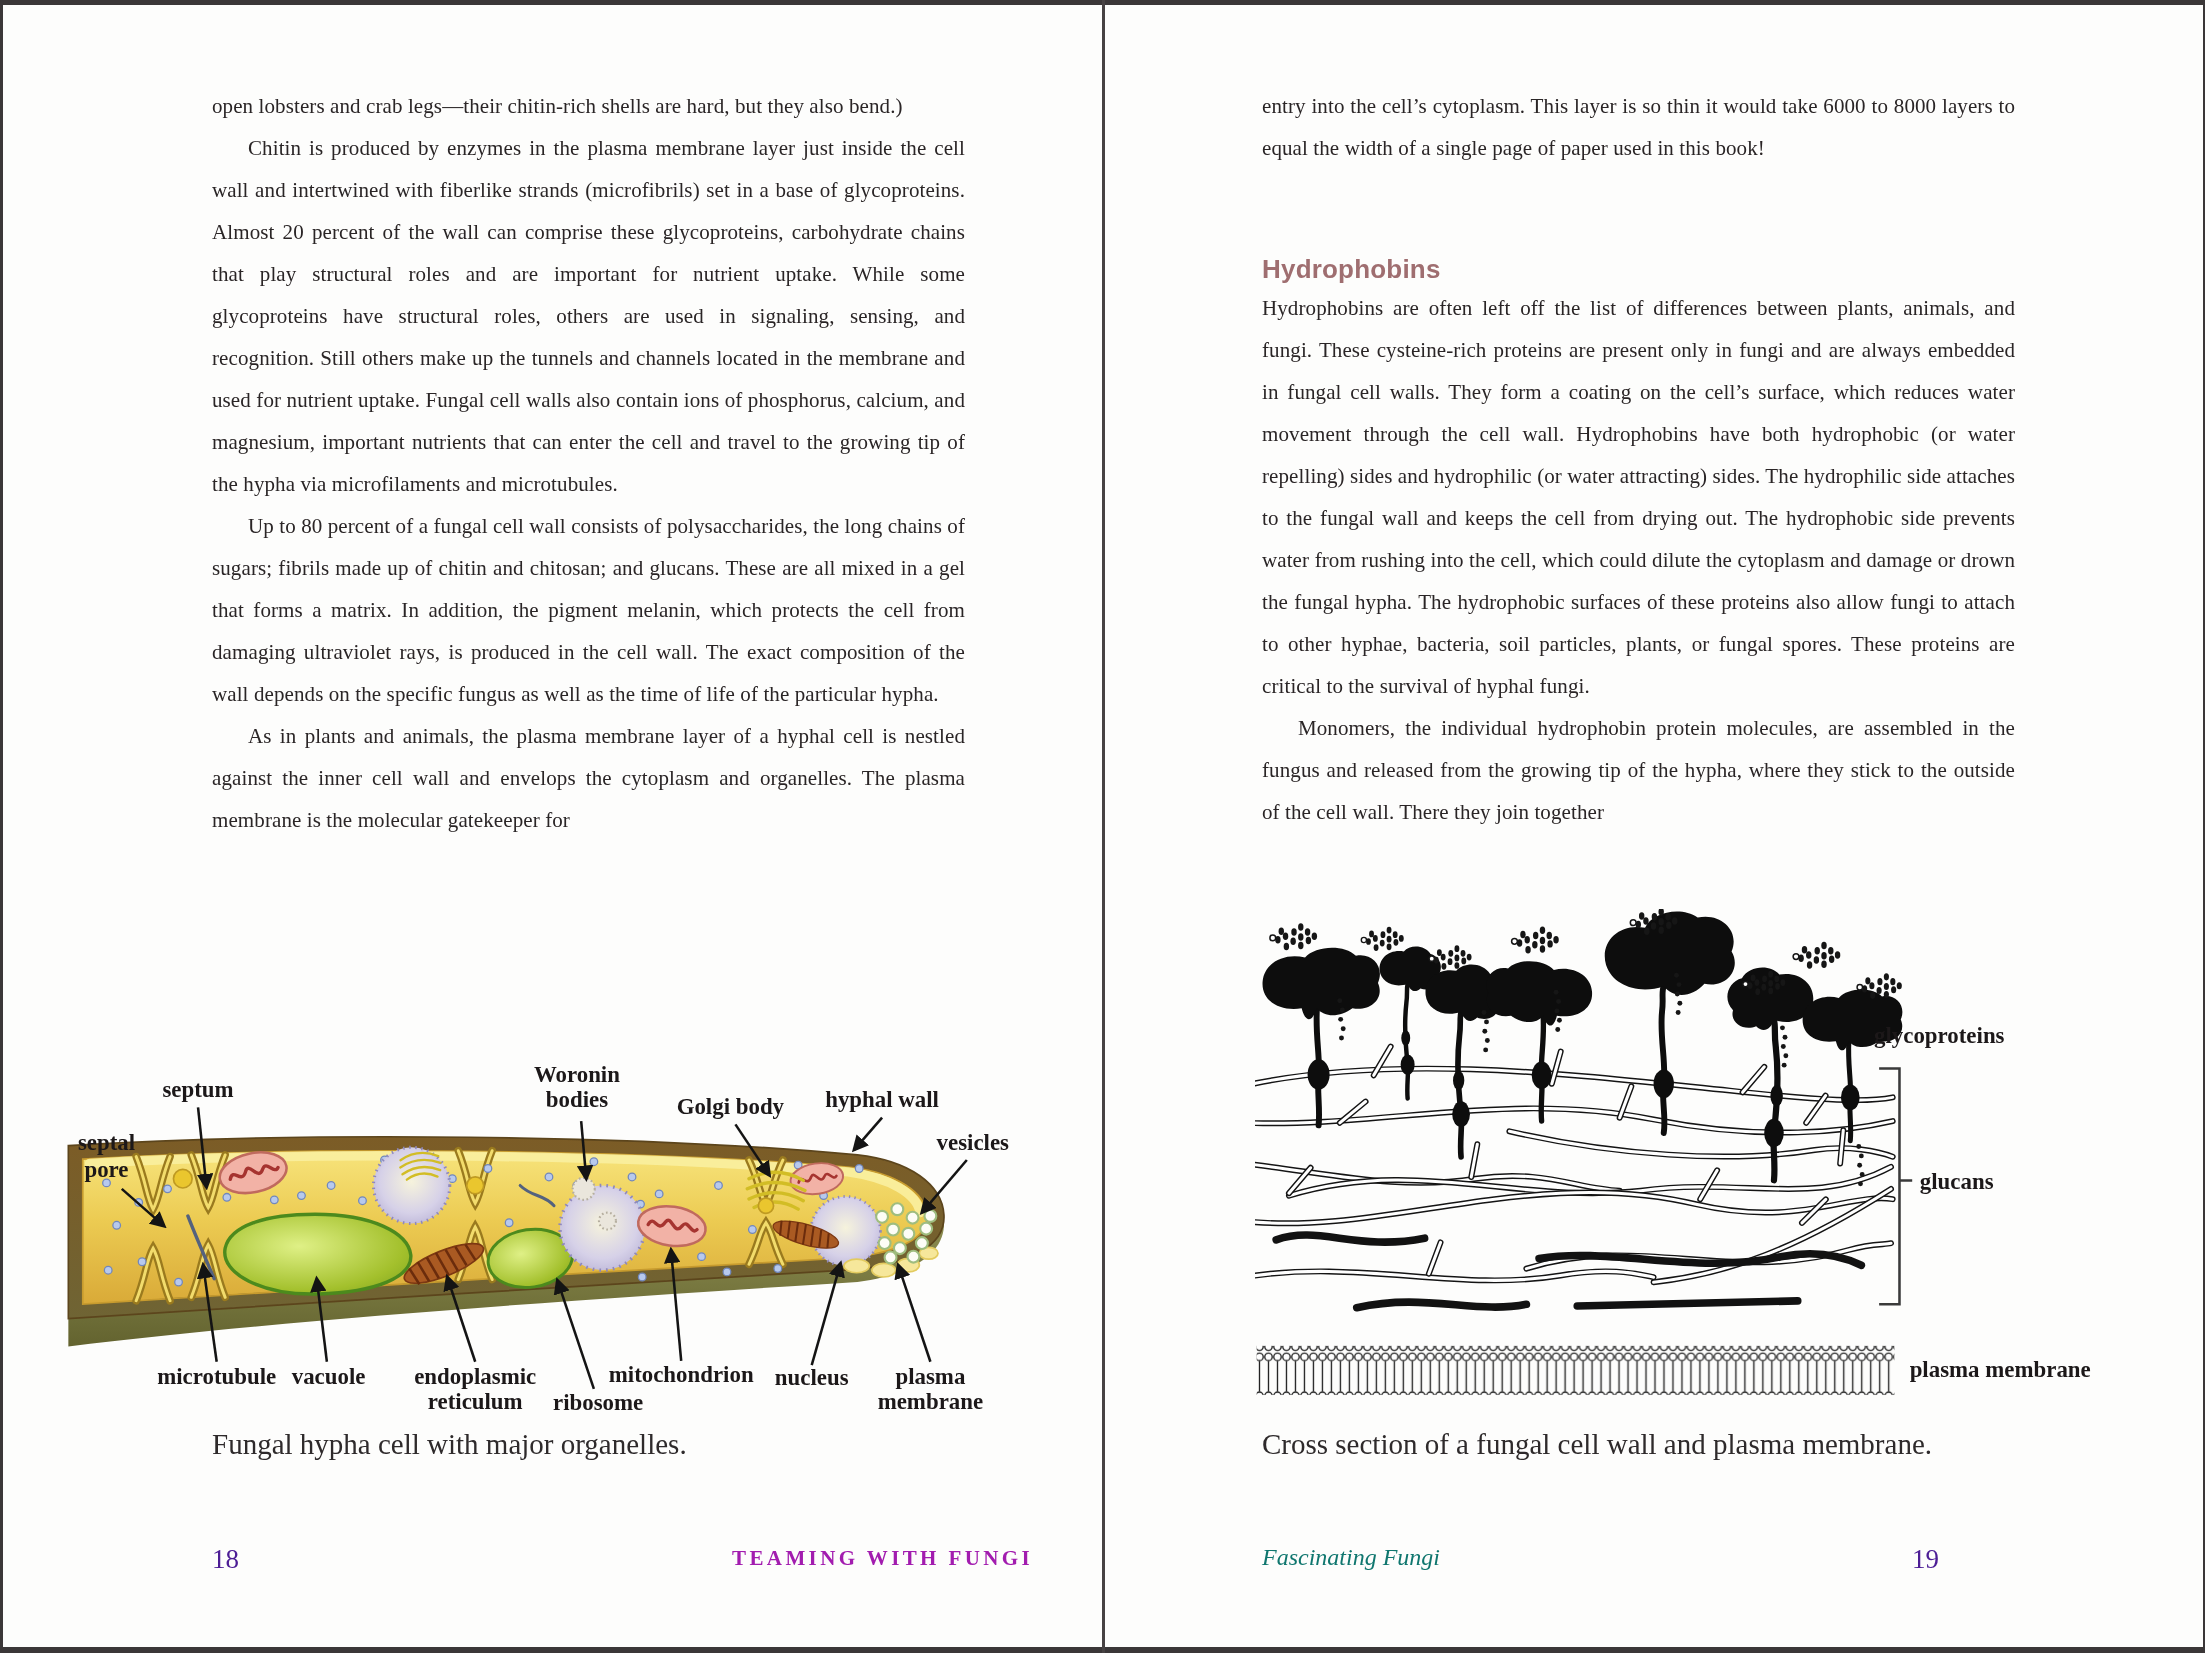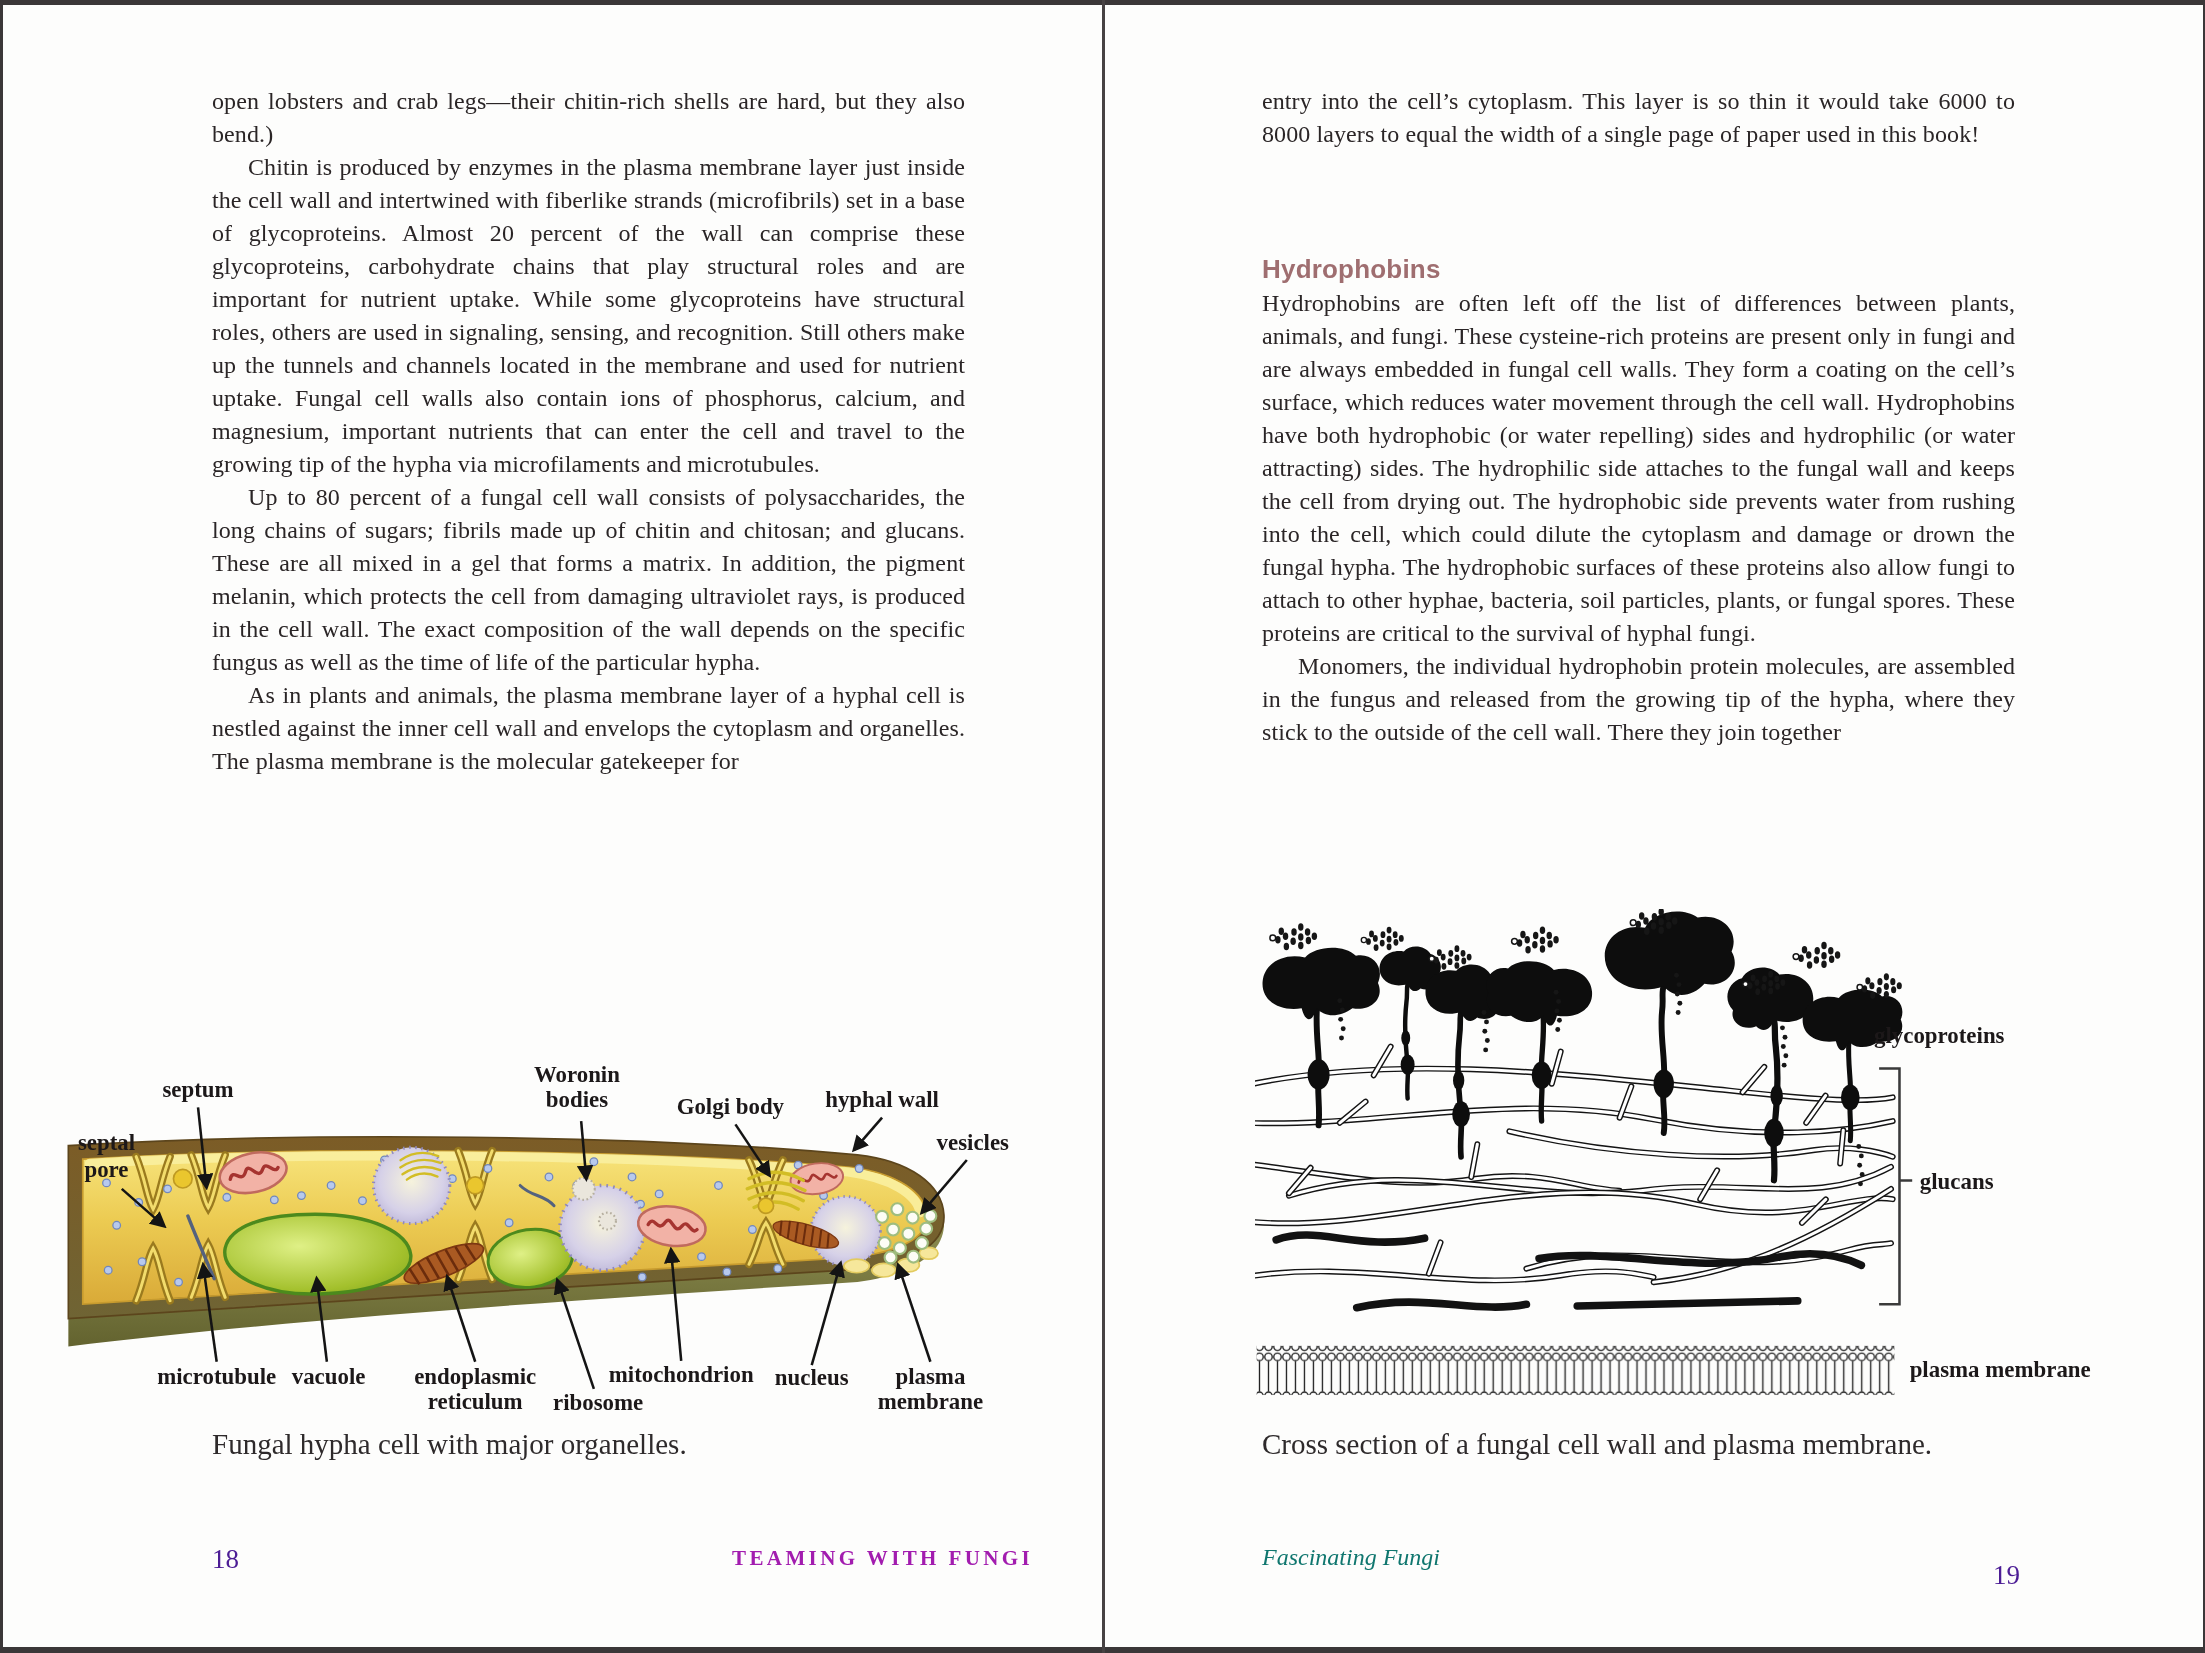--- a/index.html
+++ b/index.html
@@ -11,21 +11,21 @@
   }
   
   .frame-top{position:absolute;left:0;top:0;width:2205px;height:5.1px;background:#3b3738;}
   .frame-bottom{position:absolute;left:0;bottom:0;width:2205px;height:6.8px;background:#3b3738;}
   .frame-left{position:absolute;left:0;top:0;width:2.5px;height:1654px;background:#3b3738;}
   .frame-right{position:absolute;right:0;top:0;width:2.5px;height:1654px;background:#3b3738;}
   .divider{position:absolute;left:1102px;top:0;width:2.5px;height:1654px;background:#474243;}
 
   .body-text{
     position:absolute;
-    font-size:24px;line-height:33px;text-align:justify;
+    font-size:21px;line-height:42px;text-align:justify;
     letter-spacing:0.1px;
     hyphens:auto;-webkit-hyphens:auto;
   }
   .body-text p{margin:0;}
   .body-text p.indent{text-indent:36px;}
 
   .l-body{left:212px;top:85px;width:753px;}
   .r-intro{left:1262px;top:85px;width:753px;}
   .r-body{left:1262px;top:287px;width:753px;}
 
@@ -36,21 +36,21 @@
   }
 
   .caption{
     position:absolute;font-size:29px;line-height:29px;color:#2e2a2b;
   }
   .caption-left{left:212px;top:1430px;width:763px;}
   .caption-right{left:1262px;top:1430px;width:763px;}
 
   .page-number{position:absolute;top:1544px;font-size:27px;color:#4c1d95;}
   .pn-left{left:212px;}
-  .pn-right{left:1993px;margin-top:16px;}
+  .pn-right{left:1912px;}
   .running-title-left{
     position:absolute;left:732px;top:1546px;
     font-size:21px;letter-spacing:3.4px;color:#a21caf;font-weight:bold;
   }
   .running-title-right{
     position:absolute;left:1262px;top:1544px;
     font-size:24px;font-style:italic;color:#0f766e;
   }
 
   .fig-left{position:absolute;left:47px;top:1060px;width:1009px;height:356px;}

